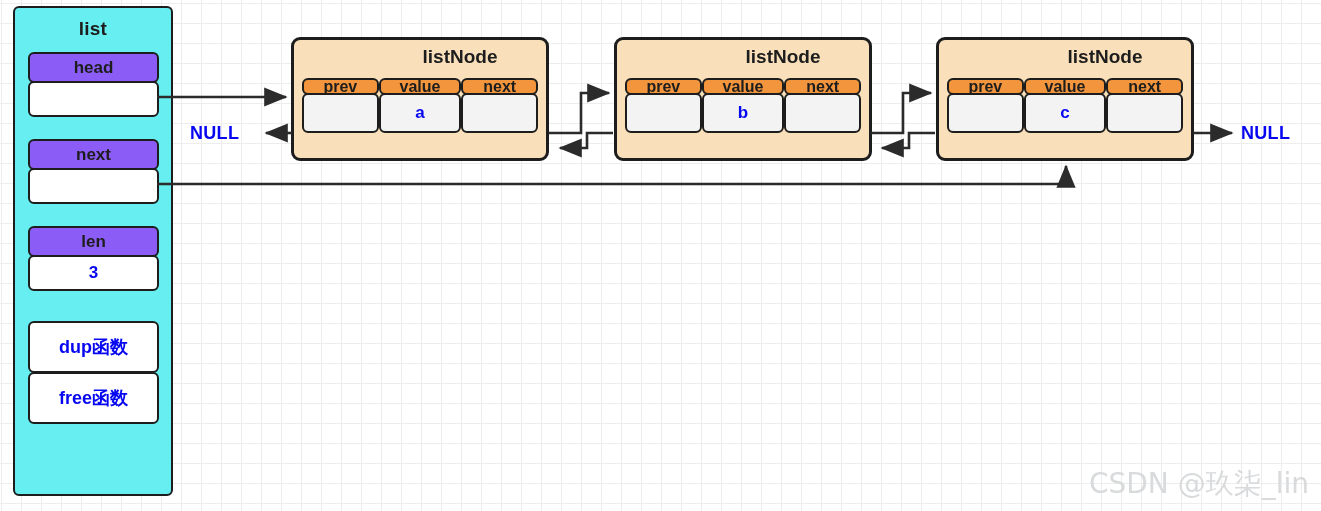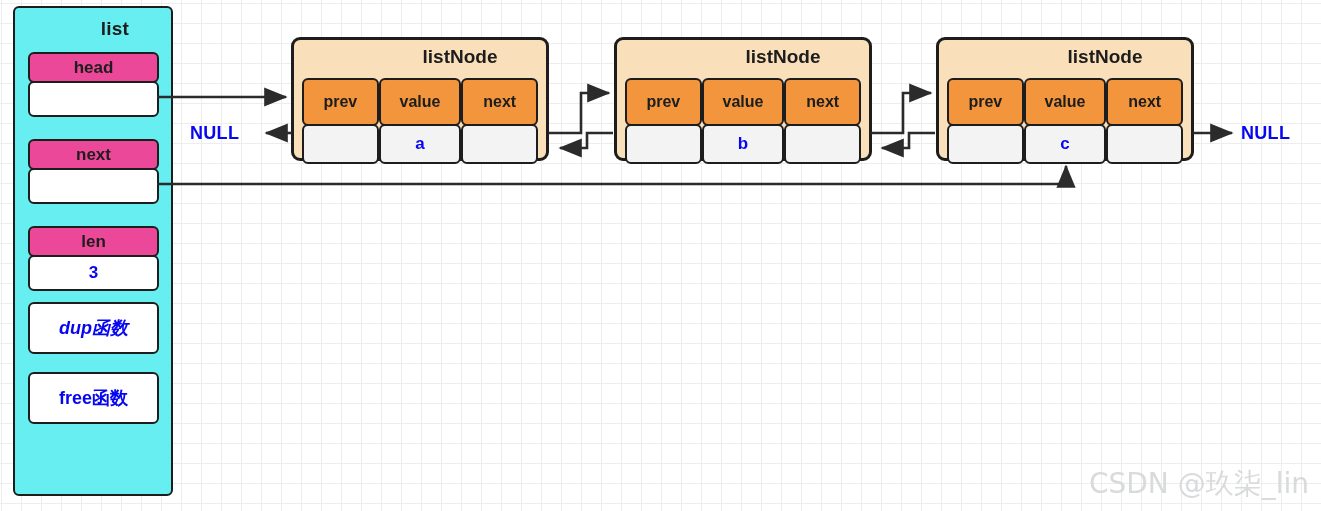--- a/index.html
+++ b/index.html
@@ -38,31 +38,30 @@
   .list-title {
     position: absolute;
     left: 0;
     top: 10px;
     width: 100%;
     text-align: center;
     font-size: 19px;
     font-weight: bold;
     color: #1d1d1d;
     letter-spacing: .2px;
-    margin-left: 22px;
   }
   .field {
     position: absolute;
     left: 13px;
     width: 131px;
     box-sizing: border-box;
   }
   .field-head {
     height: 31px;
-    background: #ec4899;
+    background: #8b5cf6;
     border: 2.5px solid #1d1d1d;
     border-radius: 6px;
     box-sizing: border-box;
     display: flex;
     align-items: center;
     justify-content: center;
     font-size: 17px;
     font-weight: bold;
     color: #1d1d1d;
   }
@@ -119,21 +118,21 @@
   .cells {
     position: absolute;
     left: 8px;
     top: 38px;
     right: 8px;
     display: flex;
   }
   .cell-col { flex: 1; }
   .cell-col.mid { flex: 1.08; }
   .cell-hdr {
-    height: 48px;
+    height: 17px;
     background: #F2953C;
     border: 2.5px solid #1d1d1d;
     border-radius: 6px;
     box-sizing: border-box;
     display: flex;
     align-items: center;
     justify-content: center;
     font-size: 16px;
     font-weight: bold;
     color: #1d1d1d;
@@ -198,21 +197,21 @@
     <div class="field" style="top:131px;">
       <div class="field-head">next</div>
       <div class="field-val"></div>
     </div>
 
     <div class="field" style="top:218px;">
       <div class="field-head">len</div>
       <div class="field-val">3</div>
     </div>
 
-    <div class="field field-single" style="top:294px;font-style:italic;">dup函数</div>
+    <div class="field field-single" style="top:313px;">dup函数</div>
     <div class="field field-single" style="top:364px;">free函数</div>
   </div>
 
   <div class="node" style="left:291px;">
     <div class="node-title">listNode</div>
     <div class="cells">
       <div class="cell-col">
         <div class="cell-hdr">prev</div>
         <div class="cell-body"></div>
       </div>

